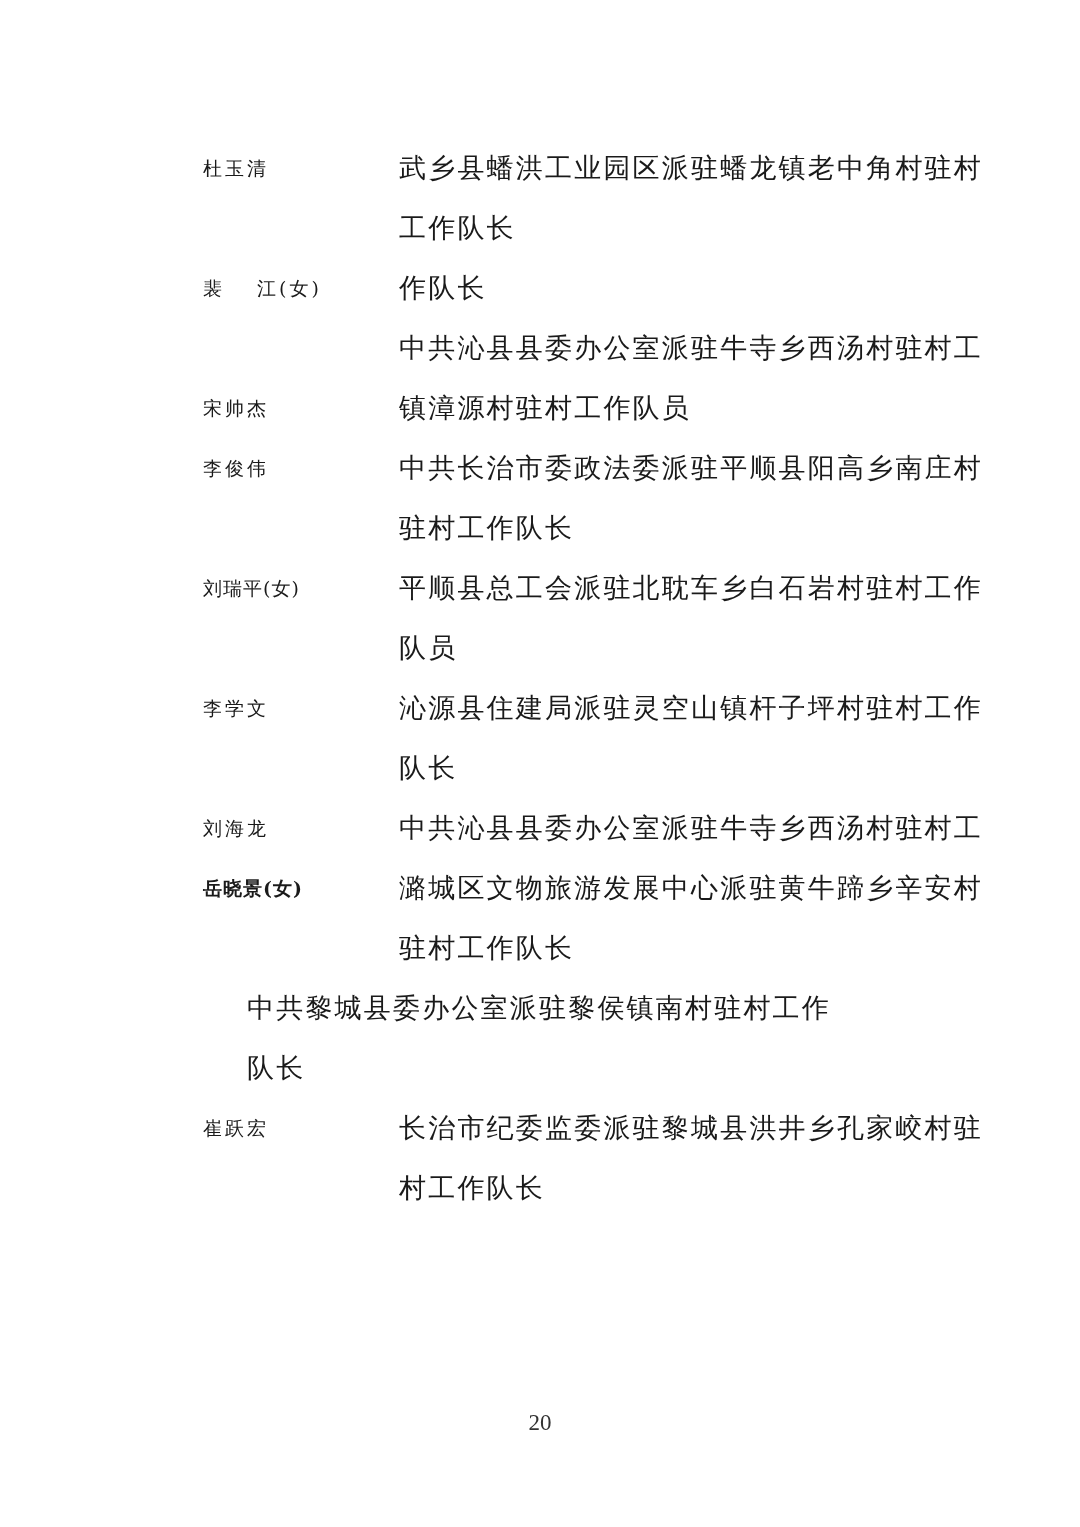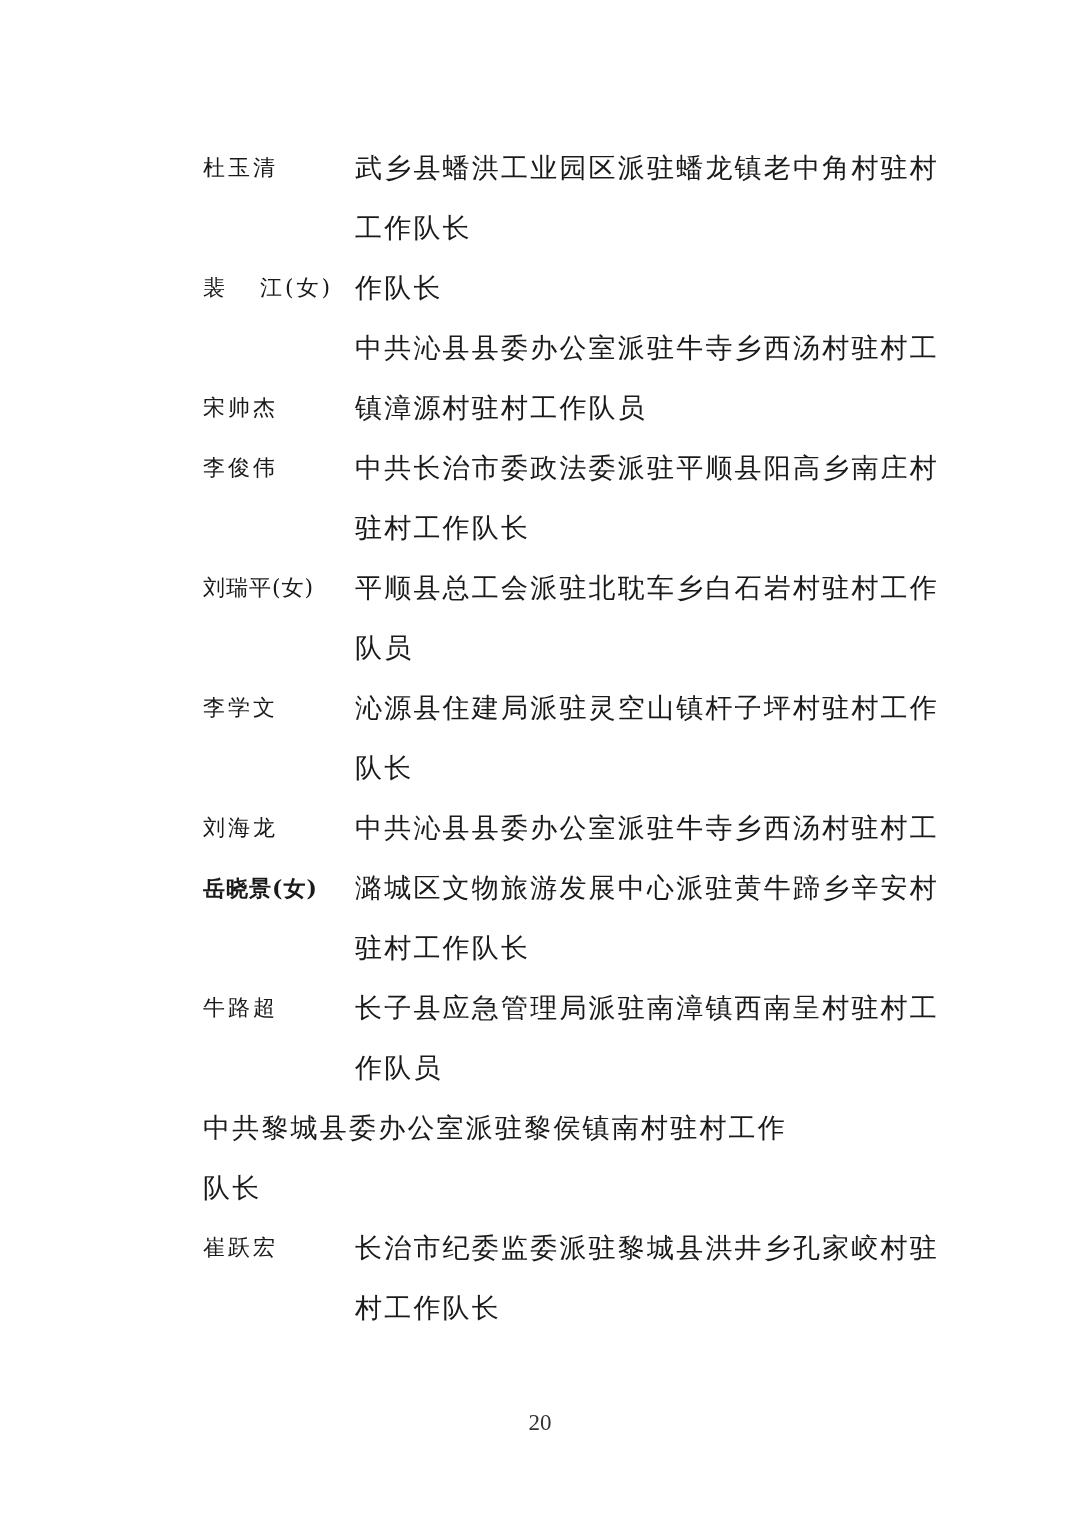--- a/index.html
+++ b/index.html
@@ -28,40 +28,41 @@
       top: 138px;
       width: 740px;
     }
     .entry {
       display: flex;
       align-items: flex-start;
     }
     .name {
       width: 152px;
       flex: 0 0 152px;
-      font-size: 22px;
+      font-size: 19px;
       line-height: 60px;
       letter-spacing: 3px;
       white-space: nowrap;
       font-weight: 300;
     }
     .name .gap {
       display: inline-block;
       width: 32px;
     }
     .desc {
       width: 584px;
       font-size: 27px;
       line-height: 60px;
       letter-spacing: 2.2px;
       font-weight: 300;
     }
     .desc .line {
       display: block;
       white-space: nowrap;
+      margin-left: 44px;
     }
     .page-number {
       position: absolute;
       left: 0;
       width: 1080px;
       top: 1410px;
       text-align: center;
       font-size: 23px;
       font-family: "Liberation Serif", "DejaVu Serif", serif;
       color: #333333;
@@ -128,27 +129,20 @@
     </div>
 
     <div class="entry">
       <div class="name" style="letter-spacing:1px;font-weight:bold;">岳晓景(女)</div>
       <div class="desc">
         <span class="line">潞城区文物旅游发展中心派驻黄牛蹄乡辛安村</span>
         <span class="line">驻村工作队长</span>
       </div>
     </div>
 
-    <div class="entry">
-      <div class="name">牛路超</div>
-      <div class="desc">
-        <span class="line">长子县应急管理局派驻南漳镇西南呈村驻村工</span>
-        <span class="line">作队员</span>
-      </div>
-    </div>
 
     <div class="entry">
       <div class="desc">
         <span class="line">中共黎城县委办公室派驻黎侯镇南村驻村工作</span>
         <span class="line">队长</span>
       </div>
     </div>
 
     <div class="entry">
       <div class="name">崔跃宏</div>

